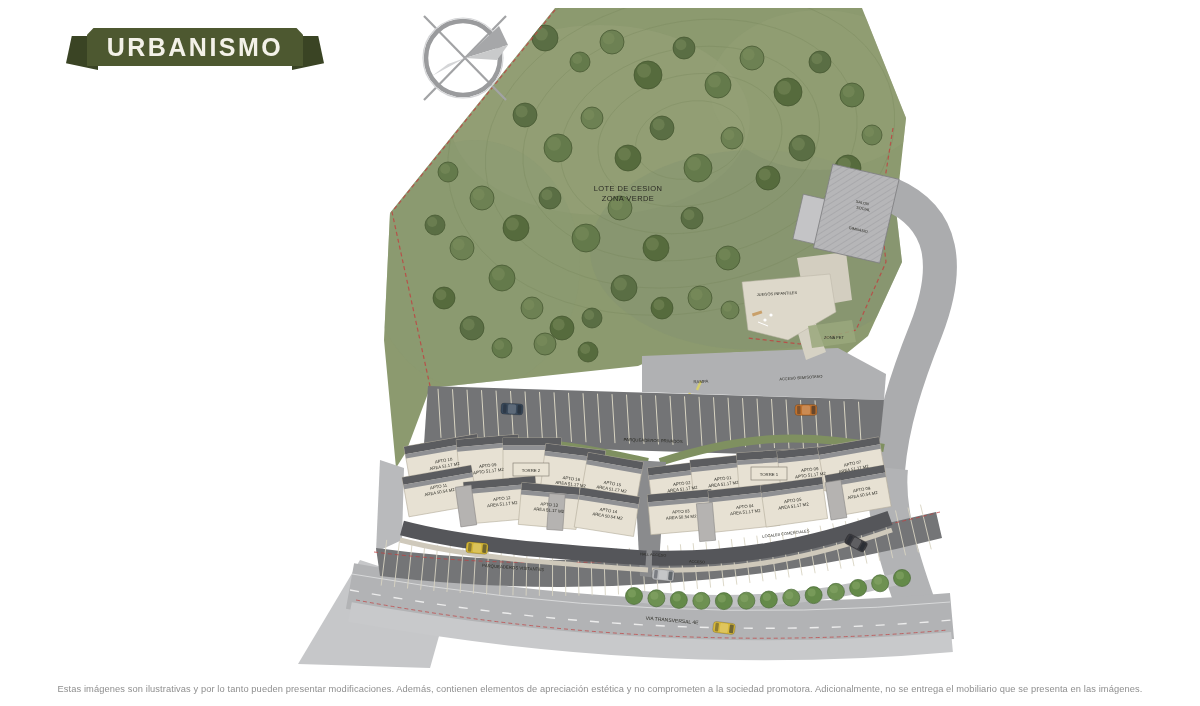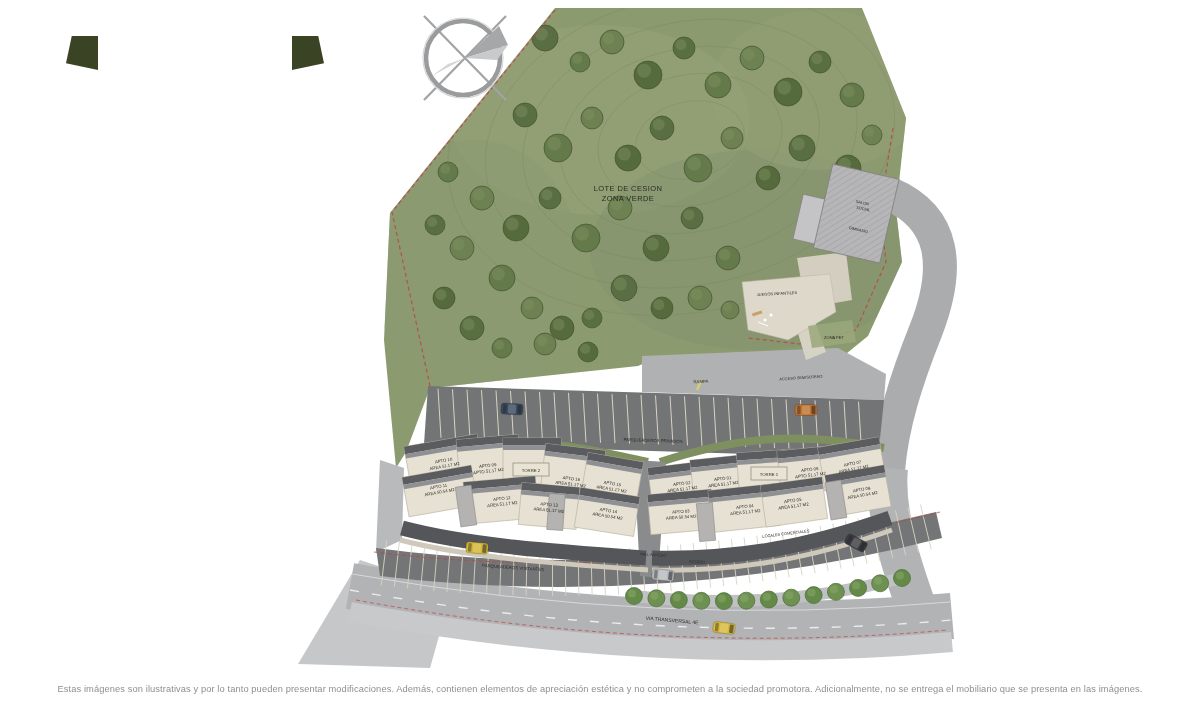--- a/index.html
+++ b/index.html
@@ -20,20 +20,23 @@
               font-size:9.3px;color:#8f8f8f;letter-spacing:.1px;}
 </style>
 </head>
 <body>
 
 <div class="stage">
 
   <div class="badge-wrap">
     <div class="badge-side left"></div>
     <div class="badge-side right"></div>
+    <div class="badge-bar">
+      <span>URBANISMO</span>
+    </div>
   </div>
 
   <svg width="1200" height="706" viewBox="0 0 1200 706">
     <defs>
       <clipPath id="greenClip">
         <polygon points="390,213 555,8 862,8 906,118 896,210 902,262 868,336 836,362 746,352 656,358 638,366 430,388 406,452 396,468 384,340"></polygon>
       </clipPath>
       <pattern id="hatch" width="5" height="5" patternUnits="userSpaceOnUse" patternTransform="rotate(45)">
         <line x1="0" y1="0" x2="0" y2="5" stroke="#97979a" stroke-width="1.4"></line>
       </pattern>

